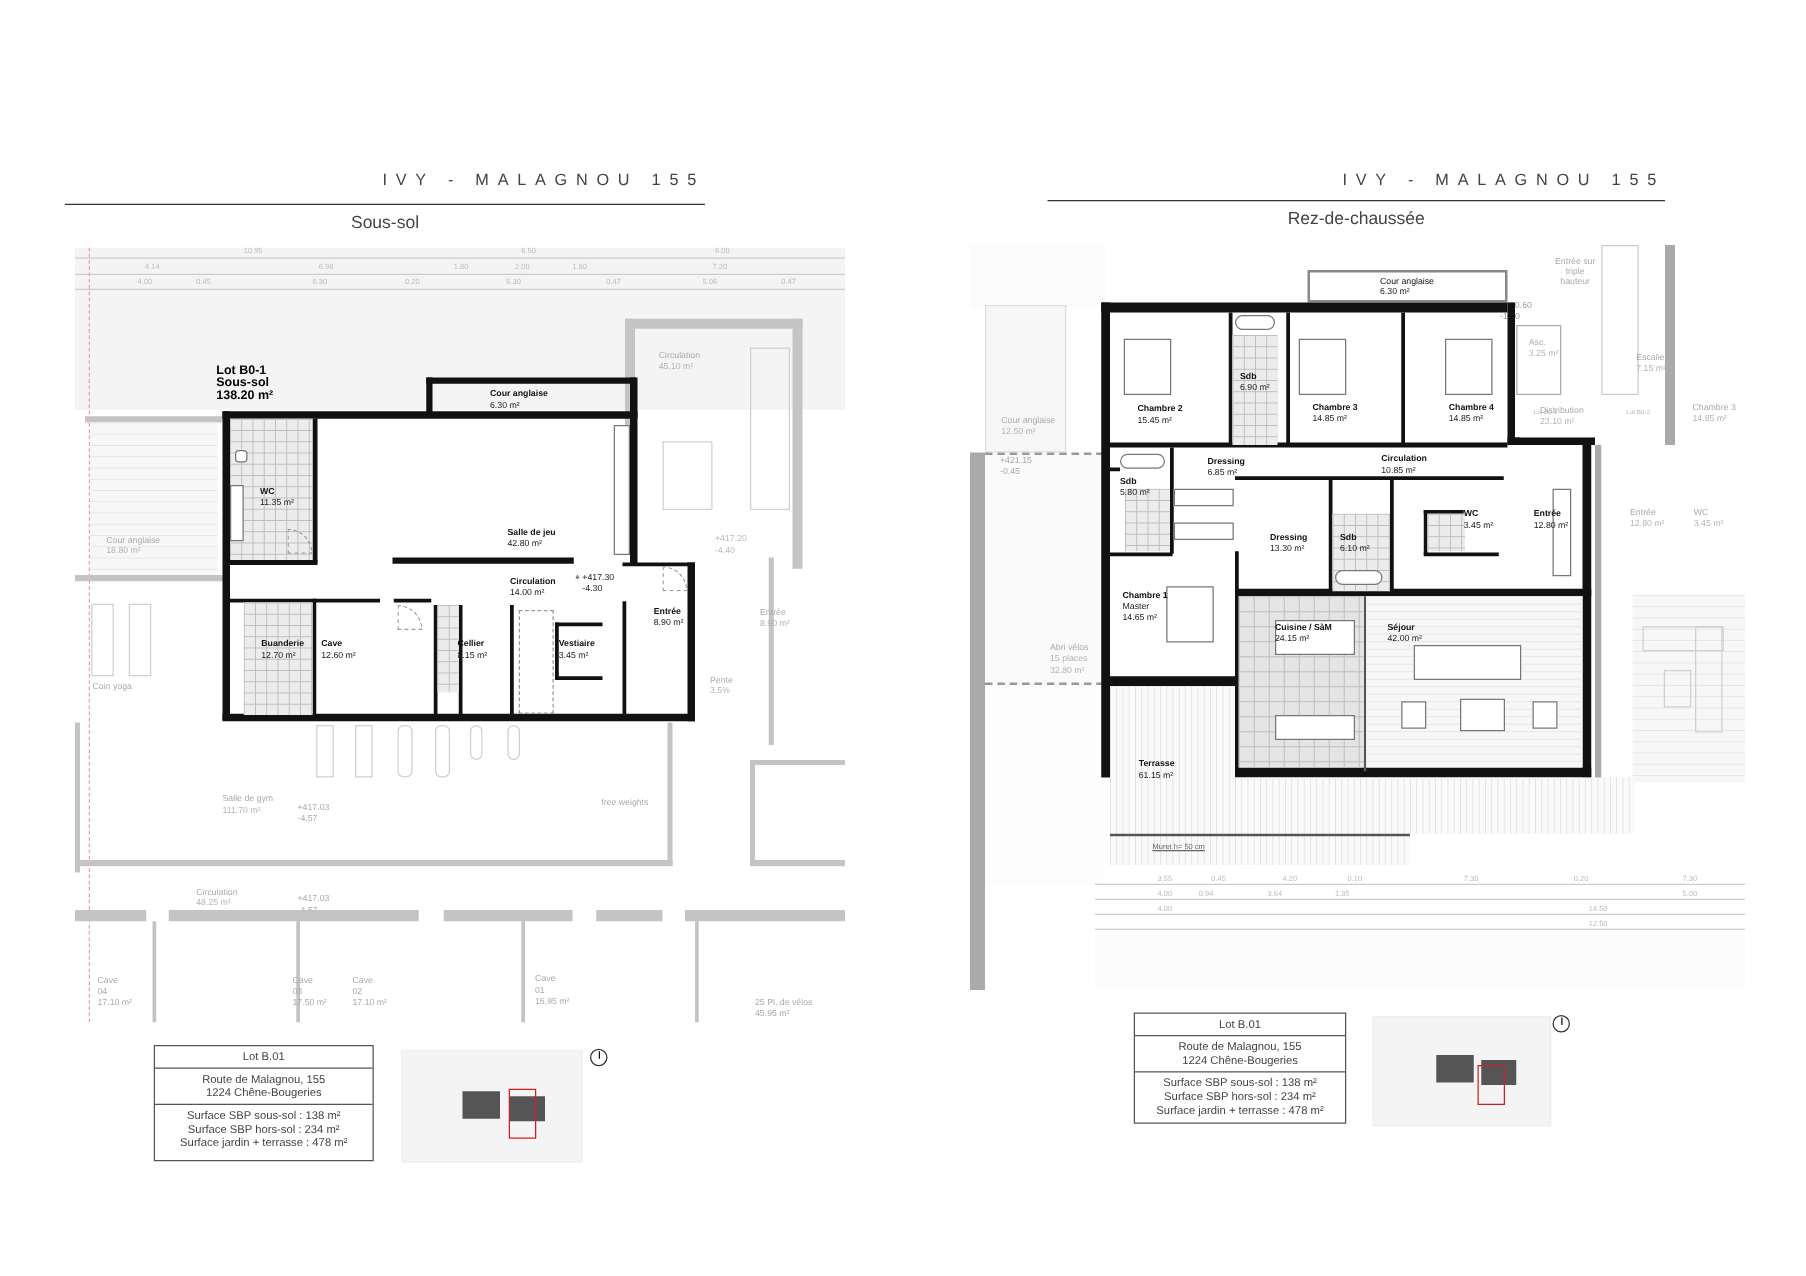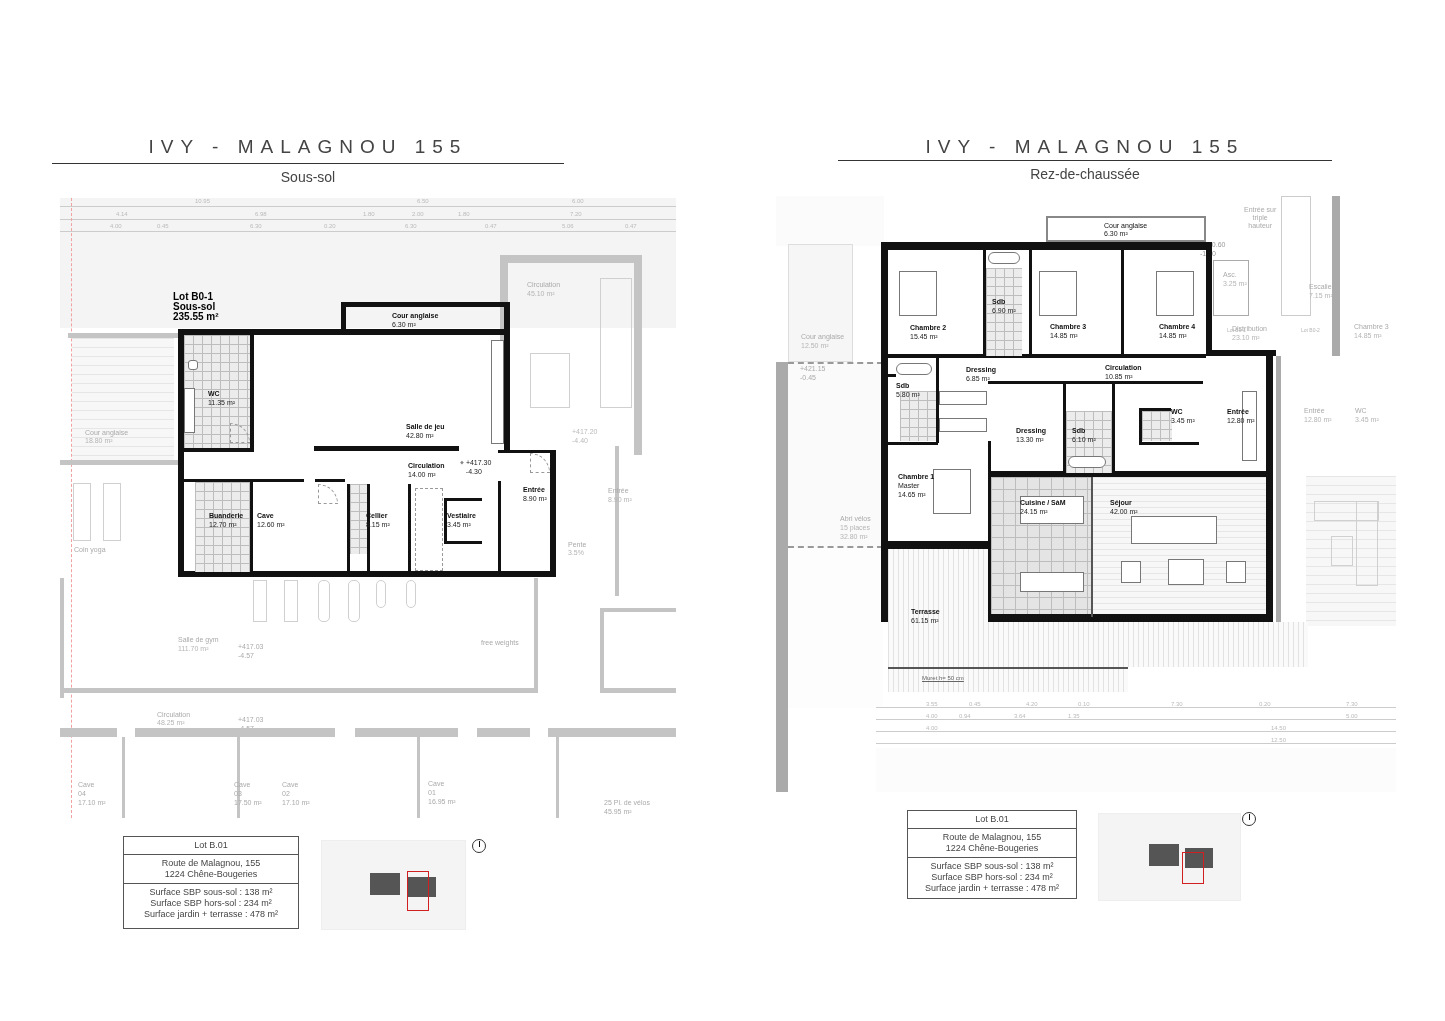--- a/index.html
+++ b/index.html
@@ -1,18 +1,18 @@
 <!DOCTYPE html>
 <html><head>
 <meta charset="utf-8">
 <style>
   * { box-sizing: border-box; margin: 0; padding: 0; }
   body { width: 1445px; height: 1021px; background: #ffffff; position: relative; overflow: hidden; font-family: "Liberation Sans", sans-serif; color: #222; }
   .sheet { position: absolute; top: 0; }
-  .title { position: absolute; text-align: center; font-size: 19px; letter-spacing: 7px; color: #444; font-weight: normal; }
+  .title { position: absolute; text-align: right; font-size: 13px; letter-spacing: 7px; color: #444; font-weight: normal; }
   .rule { position: absolute; height: 1px; background: #333; }
   .subtitle { position: absolute; text-align: center; font-size: 14px; color: #444; }
   .plan { position: absolute; background: #fff; overflow: hidden; }
   .abs { position: absolute; }
   .wall { position: absolute; background: #111; }
   .gwall { position: absolute; background: #c4c4c4; }
   .room-label { position: absolute; font-size: 7px; font-weight: bold; color: #111; line-height: 9px; white-space: nowrap; }
   .room-area { position: absolute; font-size: 7px; color: #222; line-height: 9px; white-space: nowrap; }
   .g-label { position: absolute; font-size: 7px; color: #aaa; line-height: 9px; white-space: nowrap; }
   .g-area { position: absolute; font-size: 7px; color: #b5b5b5; line-height: 9px; white-space: nowrap; }
@@ -127,21 +127,21 @@
     <div class="gwall" style="left:496px;top:539px;width:3px;height:81px;"></div>
     <div class="g-label" style="left:18px;top:582px;font-weight:normal;"><span>Cave</span><br><span>04</span><br><span>17.10 m²</span></div>
     <div class="g-label" style="left:175px;top:582px;font-weight:normal;left:174px;"><span>Cave</span><br><span>03</span><br><span>17.50 m²</span></div>
     <div class="g-label" style="left:222px;top:582px;font-weight:normal;"><span>Cave</span><br><span>02</span><br><span>17.10 m²</span></div>
     <div class="g-label" style="left:368px;top:581px;font-weight:normal;"><span>Cave</span><br><span>01</span><br><span>16.95 m²</span></div>
     <div class="g-label" style="left:544px;top:600px;font-weight:normal;"><span>25 Pl. de vélos</span><br><span>45.95 m²</span></div>
 
     <div class="lot-label" style="left:113px;top:94px;">
       <div>Lot B0-1</div>
       <div>Sous-sol</div>
-      <div>235.55 m²</div>
+      <div>138.20 m²</div>
     </div>
 
     <div class="wall" style="left:281px;top:104px;width:168px;height:5px;"></div>
     <div class="wall" style="left:281px;top:104px;width:5px;height:30px;"></div>
     <div class="wall" style="left:444px;top:104px;width:6px;height:150px;"></div>
     <div class="wall" style="left:118px;top:131px;width:332px;height:6px;"></div>
     <div class="wall" style="left:118px;top:131px;width:6px;height:247px;"></div>
     <div class="wall" style="left:118px;top:373px;width:378px;height:6px;"></div>
     <div class="wall" style="left:490px;top:252px;width:6px;height:127px;"></div>
     <div class="wall" style="left:124px;top:250px;width:70px;height:4px;"></div>

